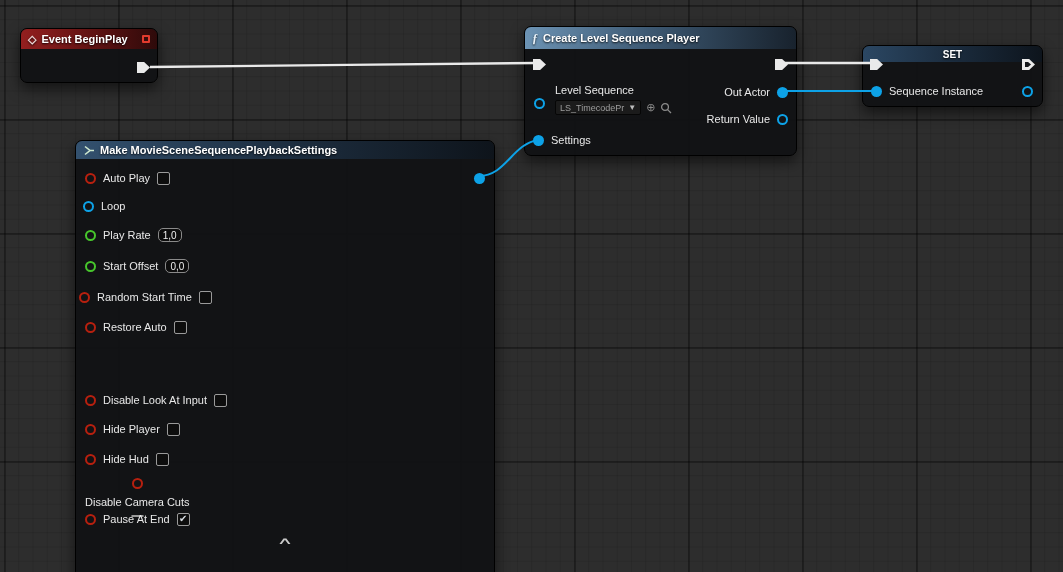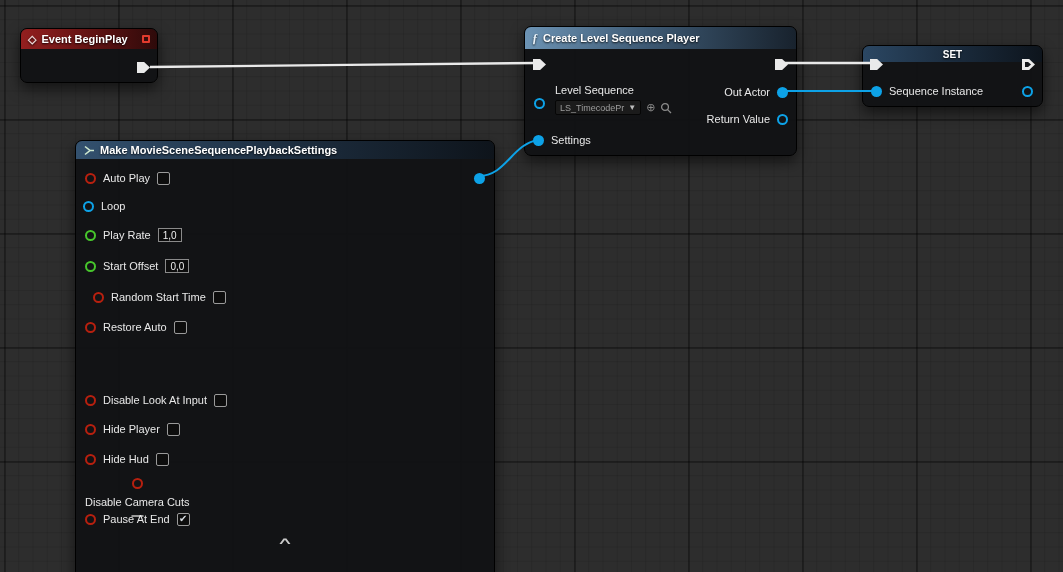--- a/index.html
+++ b/index.html
@@ -61,21 +61,21 @@
   .abs { position:absolute; }
   .prow { position:absolute; display:flex; align-items:center; gap:7px; height:22px; }
   .plabel { color:#e8e8e8; font-size:11px; white-space:nowrap; }
   .checkbox {
     width:13px; height:13px; background:#0d0d0d; border:1px solid #9a9a9a; border-radius:2px;
     display:flex; align-items:center; justify-content:center;
     font-size:10px; color:#d7dde2; line-height:1;
   }
   .valbox {
     min-width:24px; height:14px; padding:0 3px;
-    background:#0d0d0d; border:1px solid #8a8a8a; border-radius:0;
+    background:#0d0d0d; border:1px solid #8a8a8a; border-radius:5px;
     display:flex; align-items:center; justify-content:center;
     font-size:10px; color:#eee;
   }
   .dropdown {
     height:15px; padding:0 4px; background:#1b1b1b; border:1px solid #060606; border-radius:2px;
     display:flex; align-items:center; gap:4px; font-size:9px; color:#9d9d9d; white-space:nowrap;
   }
   .caret { font-size:8px; color:#bdbdbd; }
   .miniicon { color:#8a8a8a; font-size:11px; line-height:1; }
   .col2 { display:flex; flex-direction:column; gap:2px; }
@@ -177,21 +177,21 @@
       <span class="plabel">Play Rate</span>
       <span class="valbox">1,0</span>
     </div>
 
     <div class="prow" style="left:9px; top:114px;">
       <span class="dot hollow green"></span>
       <span class="plabel">Start Offset</span>
       <span class="valbox">0,0</span>
     </div>
 
-    <div class="prow" style="left:17px; top:145px;">
+    <div class="prow" style="left:3px; top:145px;">
       <span class="dot hollow red"></span>
       <span class="plabel">Random Start Time</span>
       <span class="checkbox"></span>
     </div>
 
     <div class="prow" style="left:9px; top:175px;">
       <span class="dot hollow red"></span>
       <span class="plabel">Restore Auto</span>
       <span class="checkbox"></span>
     </div>

